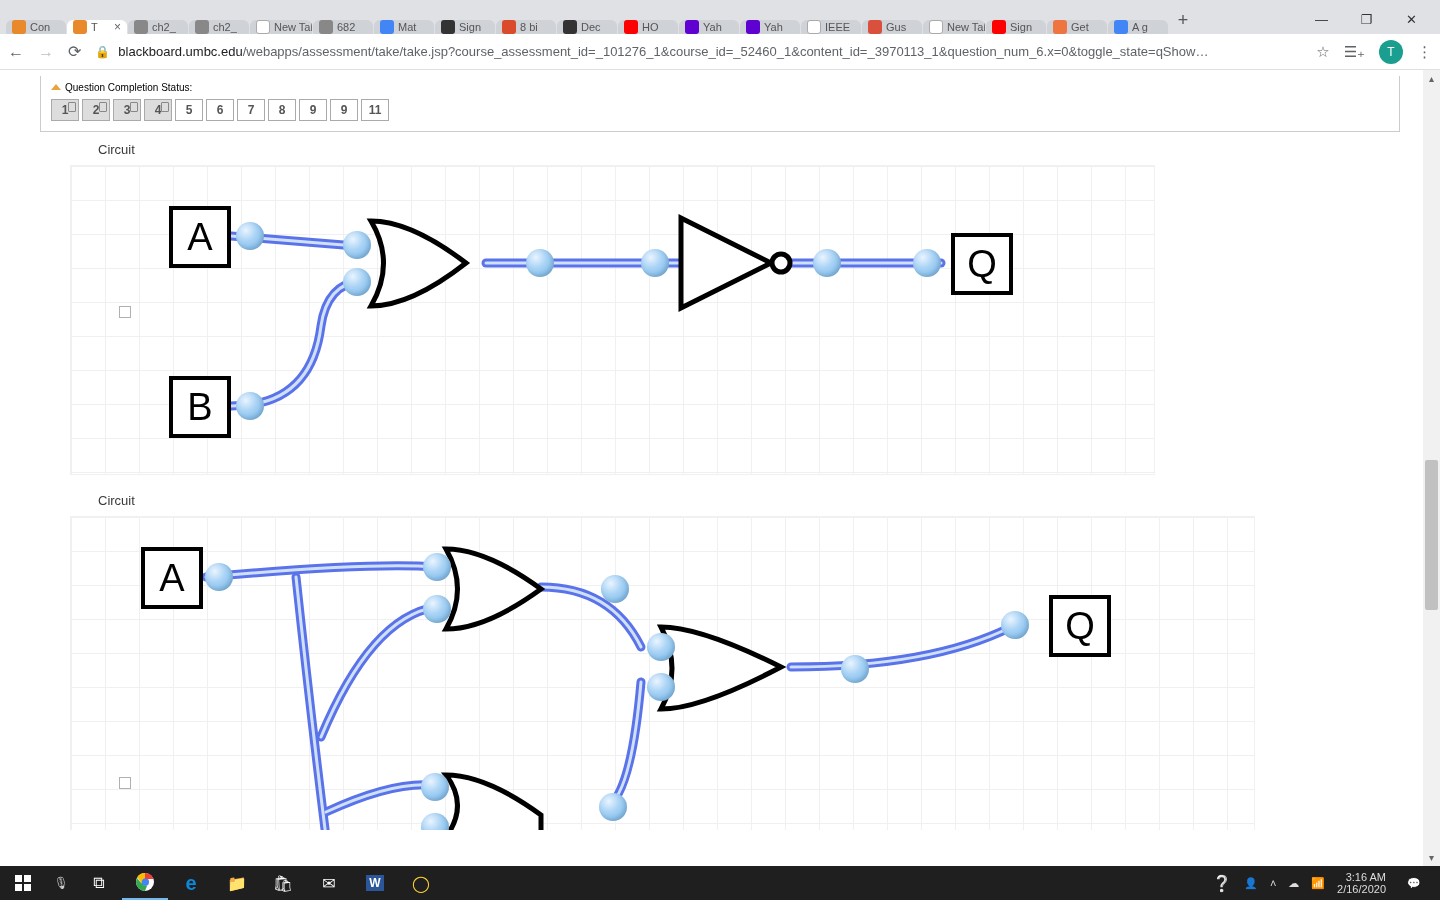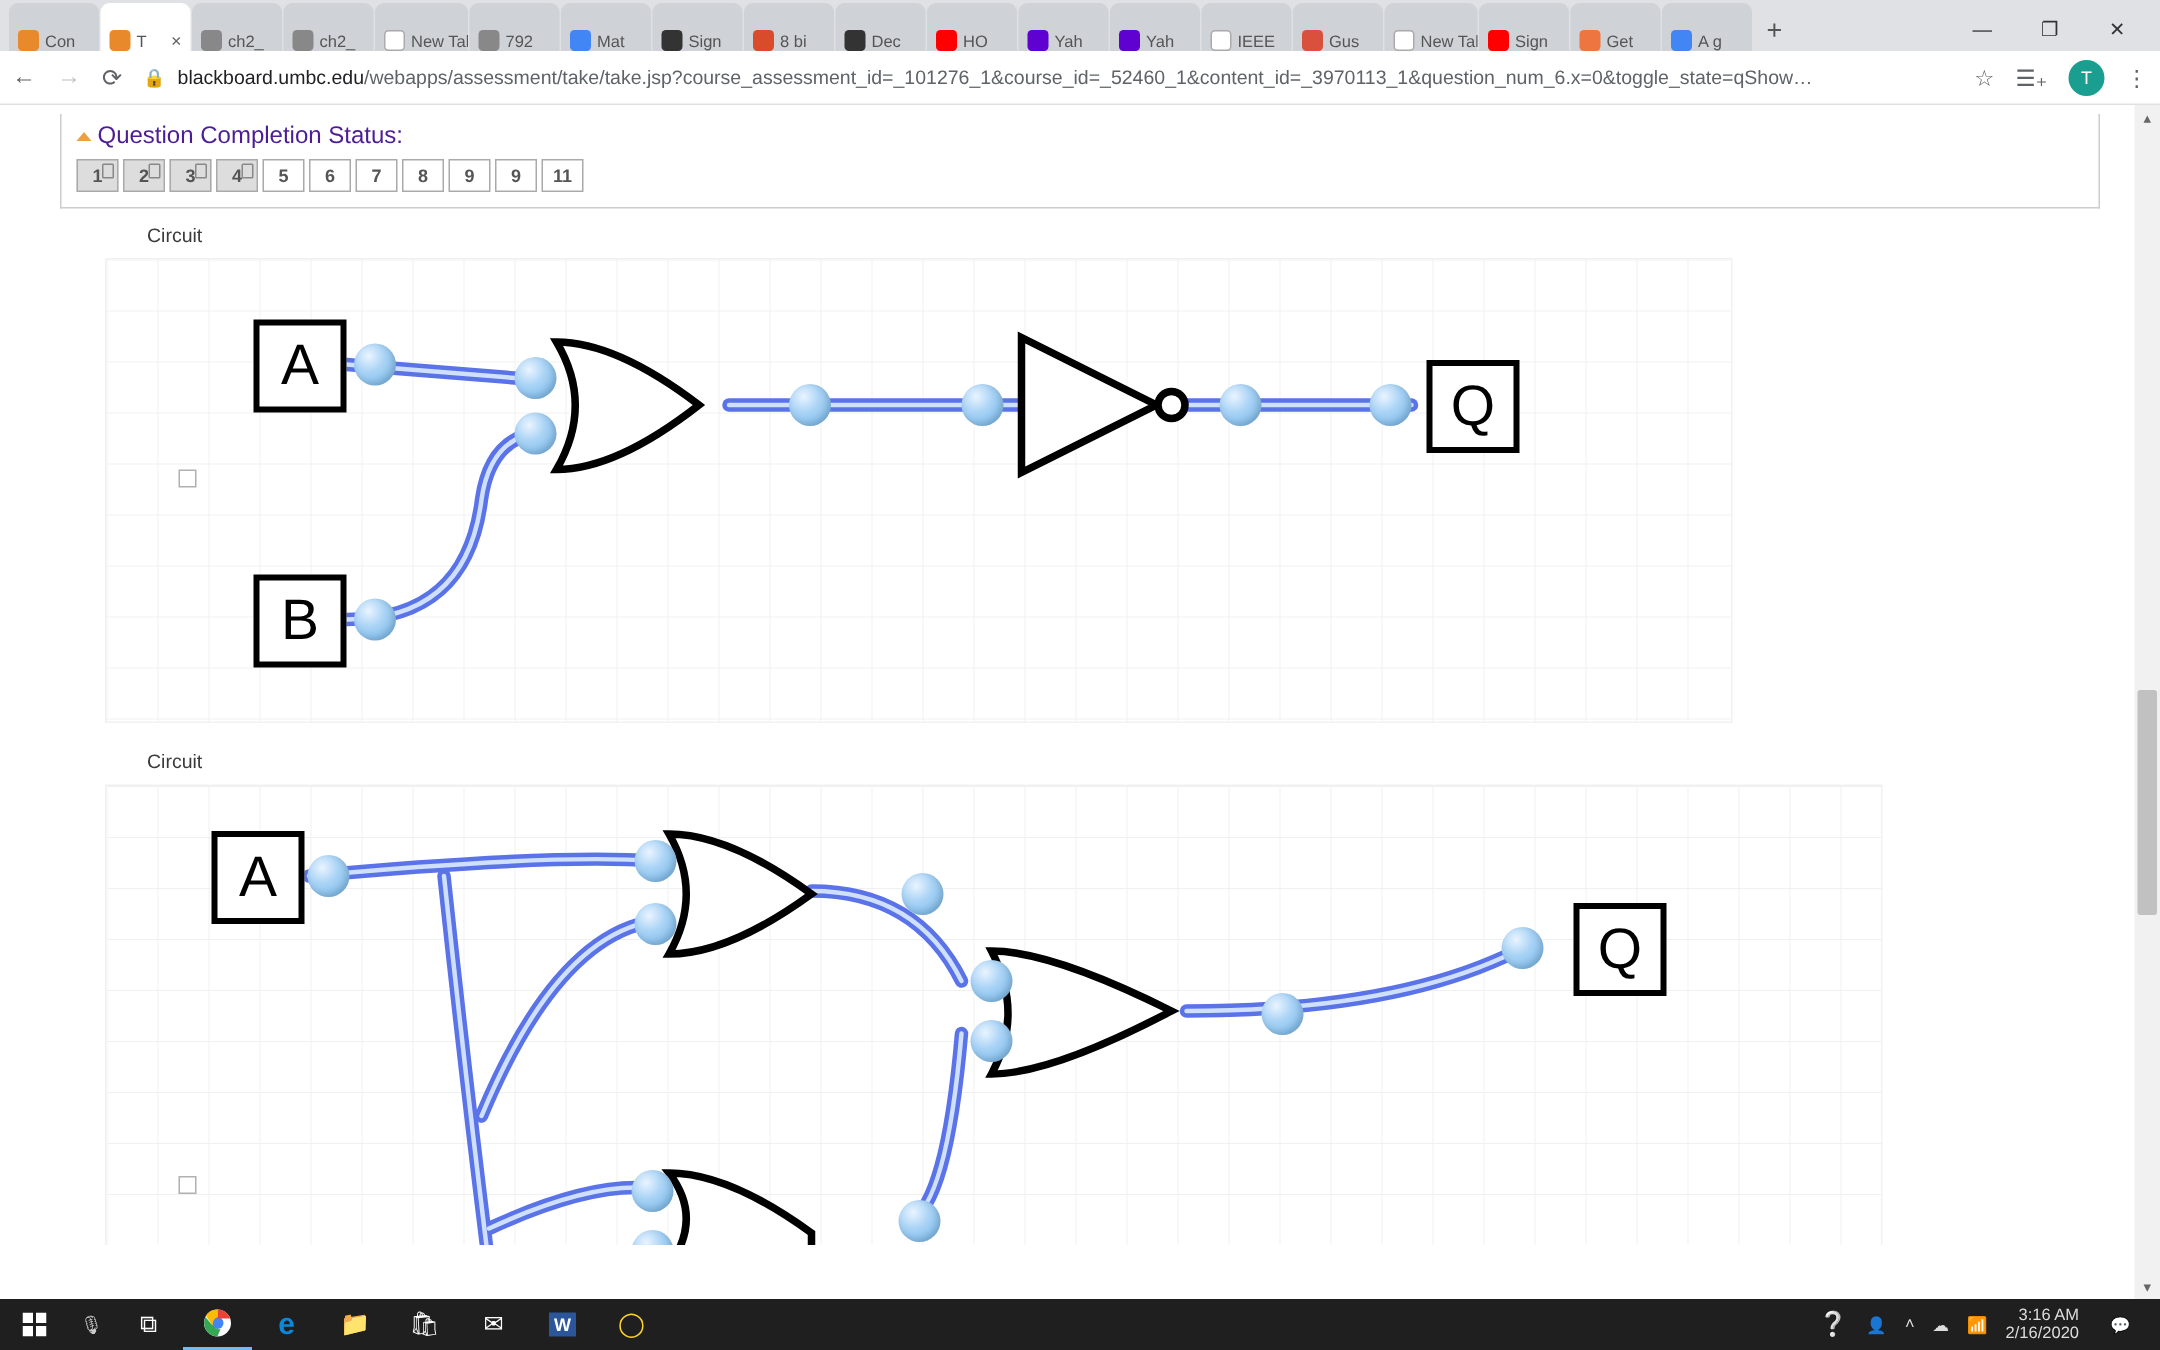--- a/index.html
+++ b/index.html
@@ -1,40 +1,40 @@
 <!DOCTYPE html>
 <html><head>
 <meta charset="utf-8">
 <style>
 *{margin:0;padding:0;box-sizing:border-box;font-family:"Segoe UI",Arial,sans-serif}
 body{width:1440px;height:900px;overflow:hidden;background:#fff;position:relative}
 
 
 .tabstrip{height:34px;background:#dfe1e5;display:flex;align-items:flex-end;padding:0 6px;gap:1px}
-.tab{height:32px;min-width:60px;max-width:62px;background:#cfd2d7;border-radius:6px 6px 0 0;display:flex;align-items:flex-end;padding:0 6px;font-size:11px;color:#555;gap:4px;overflow:hidden;white-space:nowrap}
+.tab{height:14px;min-width:60px;max-width:62px;background:#cfd2d7;border-radius:6px 6px 0 0;display:flex;align-items:center;padding:0 6px;font-size:11px;color:#555;gap:4px;overflow:hidden;white-space:nowrap}
 .tab.active{background:#fff}
 .tab .fav{width:14px;height:14px;border-radius:3px;flex:0 0 auto;display:flex;align-items:center;justify-content:center;font-size:9px;font-weight:bold;color:#fff}
 .tab .close{margin-left:auto;font-size:12px;color:#666}
 .newtab{width:28px;height:28px;display:flex;align-items:center;justify-content:center;font-size:18px;color:#555}
 .winctrl{margin-left:auto;display:flex}
 .winctrl div{width:45px;height:30px;display:flex;align-items:center;justify-content:center;font-size:13px;color:#333}
 
 
 .addr{height:36px;background:#fff;border-bottom:1px solid #e0e0e0;display:flex;align-items:center;padding:0 8px;gap:14px}
 .addr .nav{color:#5f6368;font-size:16px}
 .addr .lock{font-size:12px;color:#5f6368}
 .urlbox{flex:1;display:flex;align-items:center;gap:8px;font-size:13px;color:#5f6368}
 .urlbox .host{color:#202124}
 .addr .icon{color:#5f6368;font-size:15px}
 .avatar{width:24px;height:24px;border-radius:50%;background:#1a9e8f;color:#fff;font-size:12px;display:flex;align-items:center;justify-content:center}
 
 
 .page{height:760px;overflow:hidden;background:#fff;position:relative}
 .panel{margin:6px 40px 0 40px;border:1px solid #ccc;border-top:none;padding:6px 10px 10px 10px}
-.qcs{color:#4c1d95;font-size:16px;margin-bottom:6px}
+.qcs{color:#000000;font-size:10px;margin-bottom:6px}
 .qcs::before{content:"";display:inline-block;border-left:5px solid transparent;border-right:5px solid transparent;border-bottom:6px solid #e8a33d;margin-right:4px;transform:translateY(-1px)}
 .qnums{display:flex;gap:3px}
 .qnum{width:28px;height:22px;border:1px solid #aaa;display:flex;align-items:center;justify-content:center;font-size:12px;font-weight:bold;color:#555;background:#fff}
 .qnum.done{background:#ddd;position:relative}
 .qnum.done::after{content:"";position:absolute;right:2px;top:2px;width:6px;height:8px;border:1px solid #888;border-radius:1px}
 
 .content{padding:6px 40px 0 40px}
 .clabel{font-size:13px;color:#3a3a3a;margin:4px 0 8px 58px}
 .circuit{position:relative;margin-left:30px;border:1px solid #f1f1f1}
 .cb{position:absolute;left:48px;width:12px;height:12px;border:1px solid #b0b0b0;background:#fff}
@@ -82,21 +82,21 @@
       <div class="tab">
         <span class="fav" style="background: rgb(136, 136, 136);"></span>
         <span>ch2_</span>
       </div>
       <div class="tab">
         <span class="fav" style="border: 1px solid rgb(170, 170, 170); background: rgb(255, 255, 255);"></span>
         <span>New Tab</span>
       </div>
       <div class="tab">
         <span class="fav" style="background: rgb(136, 136, 136);"></span>
-        <span>792</span>
+        <span>682</span>
       </div>
       <div class="tab">
         <span class="fav" style="background: rgb(66, 133, 244);"></span>
         <span>Mat</span>
       </div>
       <div class="tab">
         <span class="fav" style="background: rgb(51, 51, 51);"></span>
         <span>Sign</span>
       </div>
       <div class="tab">

